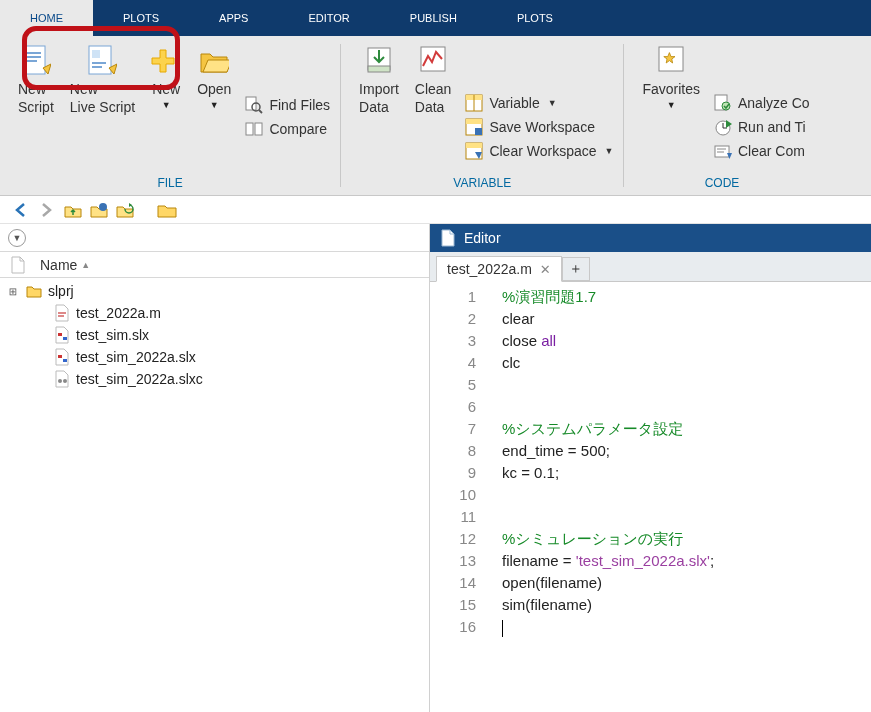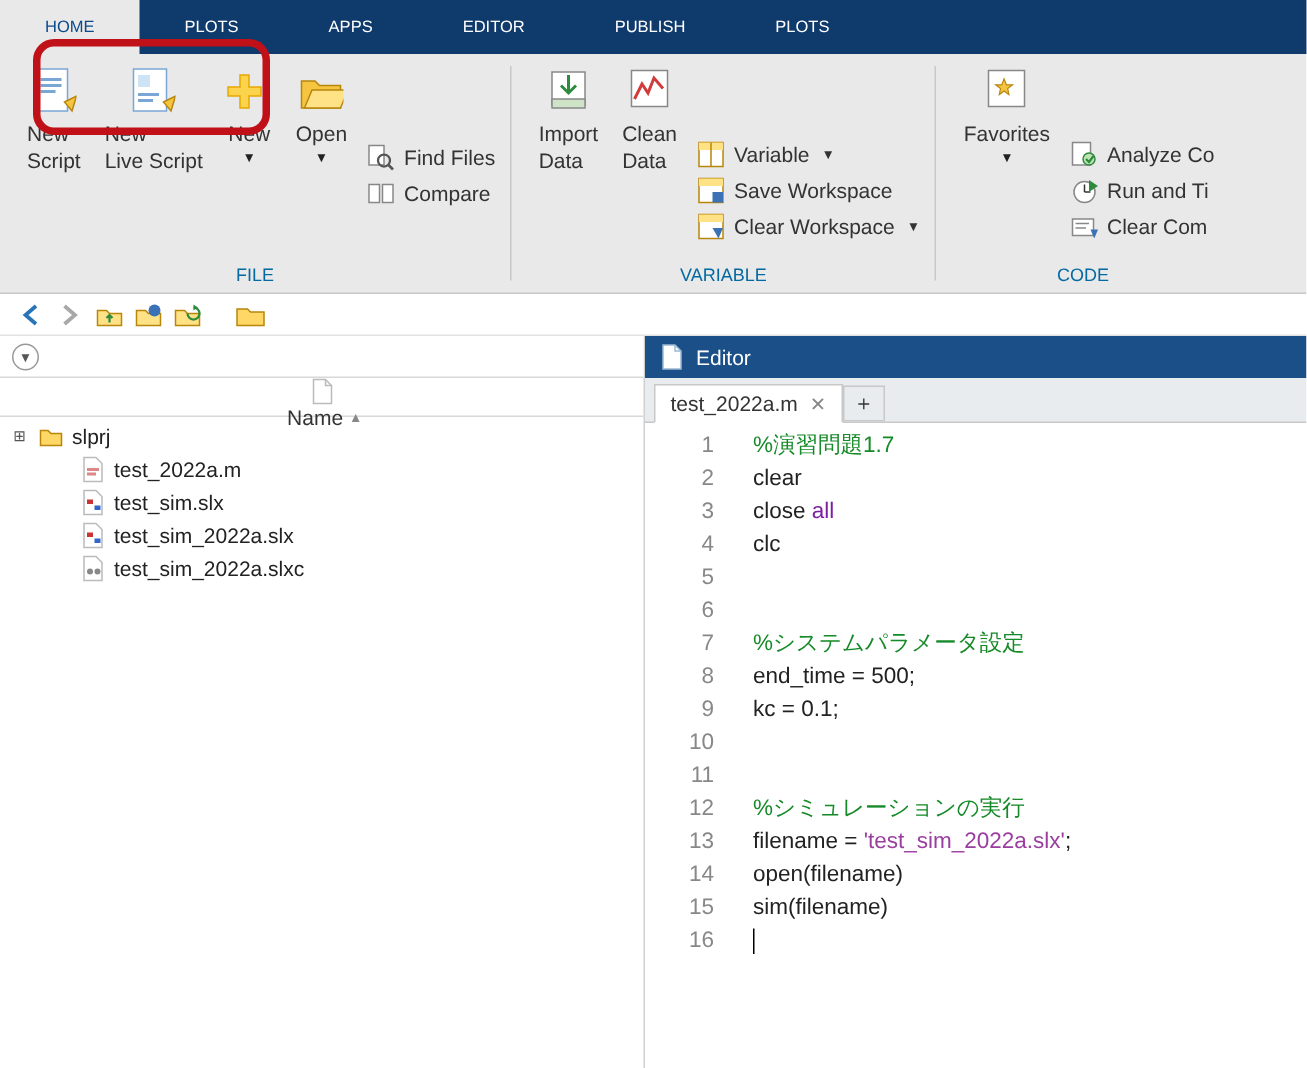--- a/index.html
+++ b/index.html
@@ -31,21 +31,21 @@
 
   
   .main { display:flex; height:calc(712px - 36px - 160px - 28px); }
   .left { width:430px; border-right:1px solid #d0d0d0; display:flex; flex-direction:column; }
   .right { flex:1; display:flex; flex-direction:column; }
 
   .panel-header { height:28px; background:#fff; border-bottom:1px solid #d8d8d8; display:flex; align-items:center; padding:0 8px; font-size:14px; color:#333; }
   .panel-header .title { flex:1; padding-left:6px; }
   .panel-header .circlebtn { width:18px; height:18px; border:1px solid #999; border-radius:50%; display:flex; align-items:center; justify-content:center; font-size:9px; color:#555; }
 
-  .cols-head { height:26px; display:flex; align-items:center; border-bottom:1px solid #d8d8d8; font-size:14px;flex-direction:column; }
+  .cols-head { height:26px; display:flex; align-items:center; border-bottom:1px solid #d8d8d8; font-size:14px; }
   .cols-head .iconcell { width:36px; display:flex; align-items:center; justify-content:center; }
   .cols-head .namecell { flex:1; padding-left:4px; color:#333; display:flex; align-items:center; gap:4px; }
 
   .tree { padding:2px 6px; font-size:14px; }
   .tree .row { display:flex; align-items:center; height:22px; gap:6px; cursor:default; }
   .tree .row .exp { width:14px; text-align:center; color:#555; font-size:10px; }
   .tree .row .indent { width:22px; }
   .tree .row .fname { color:#222; }
 
   

